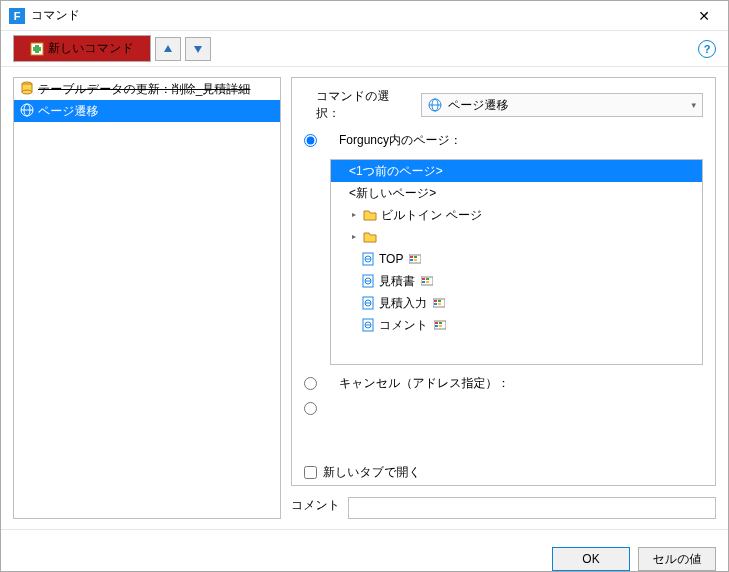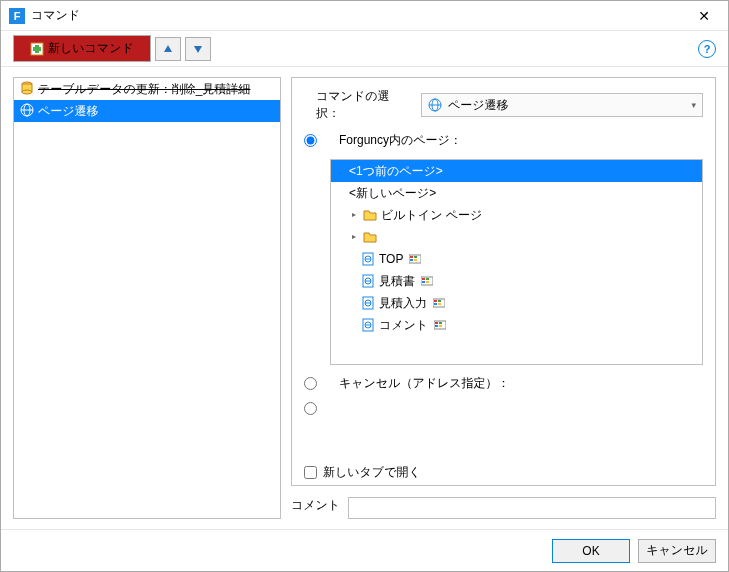--- a/index.html
+++ b/index.html
@@ -34,21 +34,21 @@
 .tree-item .expander { width: 10px; text-align: center; color: #666; font-size: 8px; }
 .tree-item .nicon { width: 14px; height: 14px; display: inline-block; flex-shrink: 0; }
 .tree-item.sel { background: #0a84ff; color: #fff; }
 .ind1 { padding-left: 18px; }
 .ind2 { padding-left: 30px; }
 .tree-item .badge { width: 12px; height: 12px; display: inline-block; margin-left: 2px; flex-shrink: 0; }
 .checkbox { display: flex; align-items: center; gap: 6px; margin-top: 39px; }
 .checkbox input { margin: 0; }
 .comment-row { display: flex; align-items: flex-start; gap: 8px; margin-top: 11px; }
 .comment-row input { flex: 1; border: 1px solid #c0c0c0; height: 22px; padding: 0 4px; font-family: inherit; font-size: 12px; }
-.footer { height: 42px; border-top: 1px solid #e5e5e5; display: flex; align-items: center; justify-content: flex-end; padding: 0 12px; gap: 8px; }
+.footer { height: 42px; border-top: 1px solid #e5e5e5; display: flex; align-items: flex-end; justify-content: flex-end; padding: 0 12px; gap: 8px; }
 .btn { border: 1px solid #adadad; background: #f0f0f0; width: 78px; height: 24px; cursor: pointer; font-family: inherit; font-size: 12px; }
 .btn.primary { border: 1px solid #0a84d8; }
 svg { display: block; }
 .indent-block { padding-left: 26px; display: flex; flex-direction: column; gap: 8px; }
 </style>
 </head>
 <body>
 
 <div class="window">
   <div class="titlebar">
@@ -240,15 +240,15 @@
 
       <div class="comment-row">
         <span>コメント</span>
         <input type="text" value="" style="">
       </div>
     </div>
   </div>
 
   <div class="footer">
     <button class="btn primary">OK</button>
-    <button class="btn">キャンセル</button>
+    <button class="btn">セルの値</button>
   </div>
 </div>
 
 </body></html>

